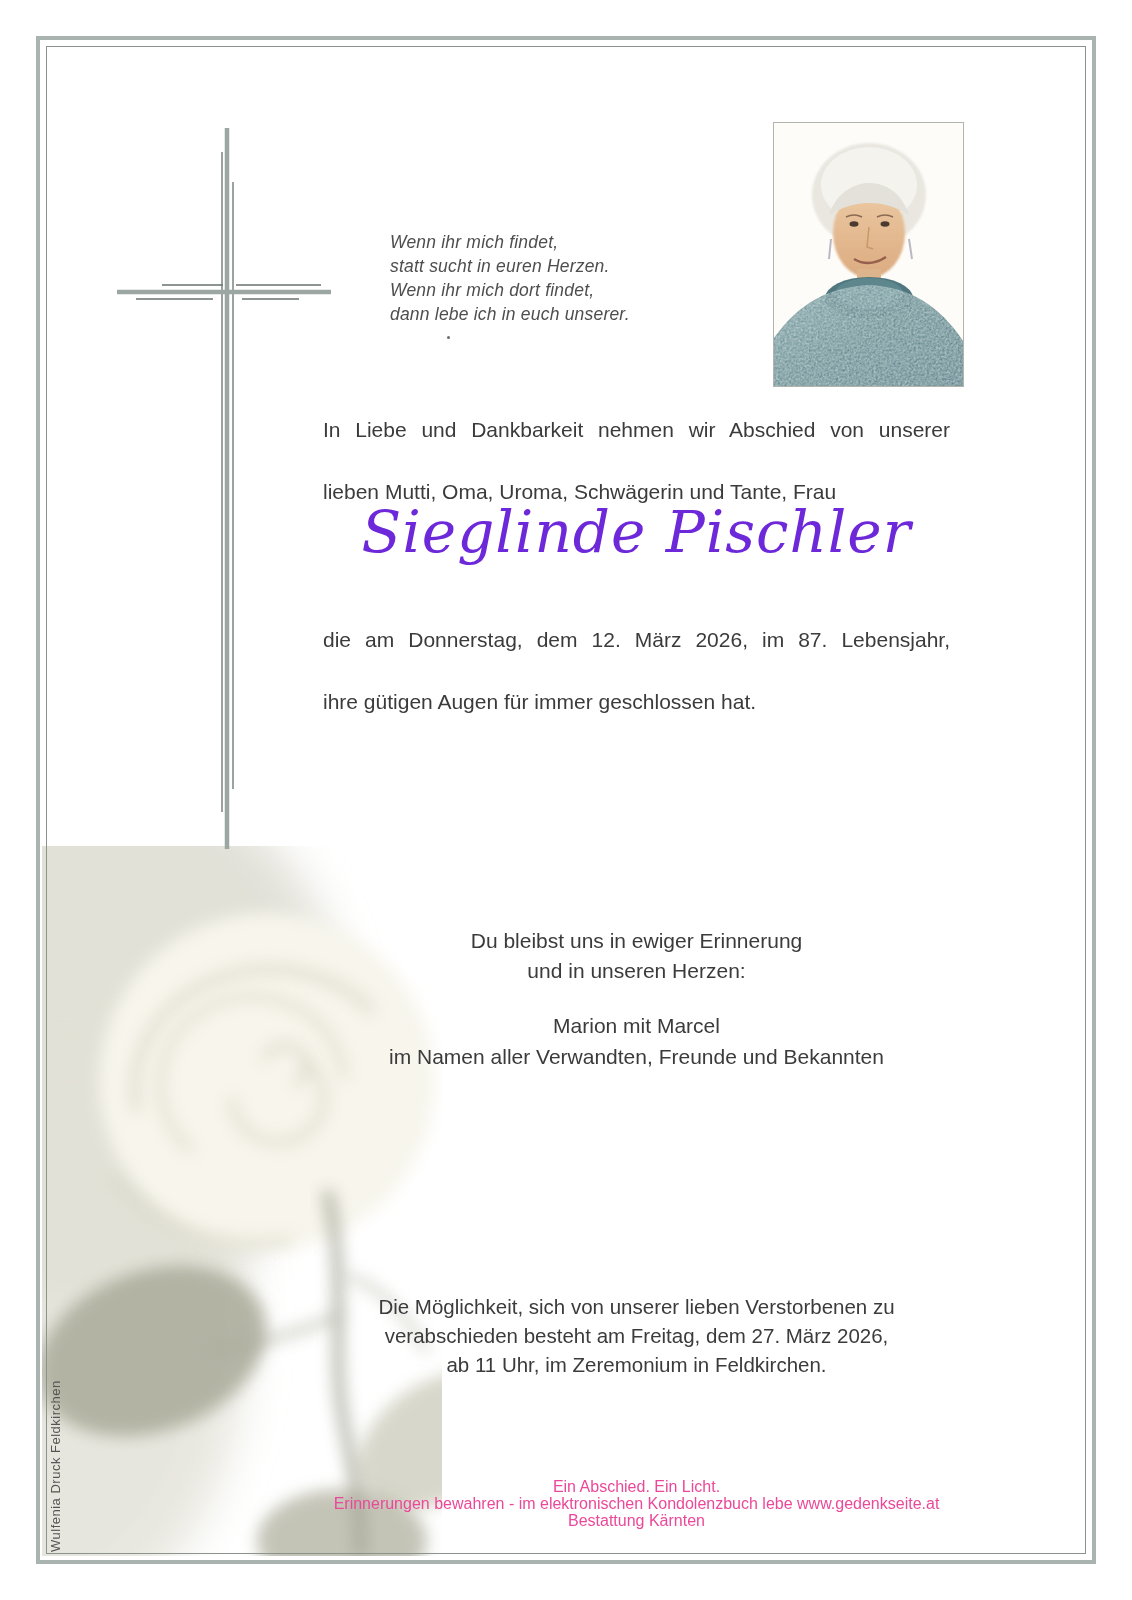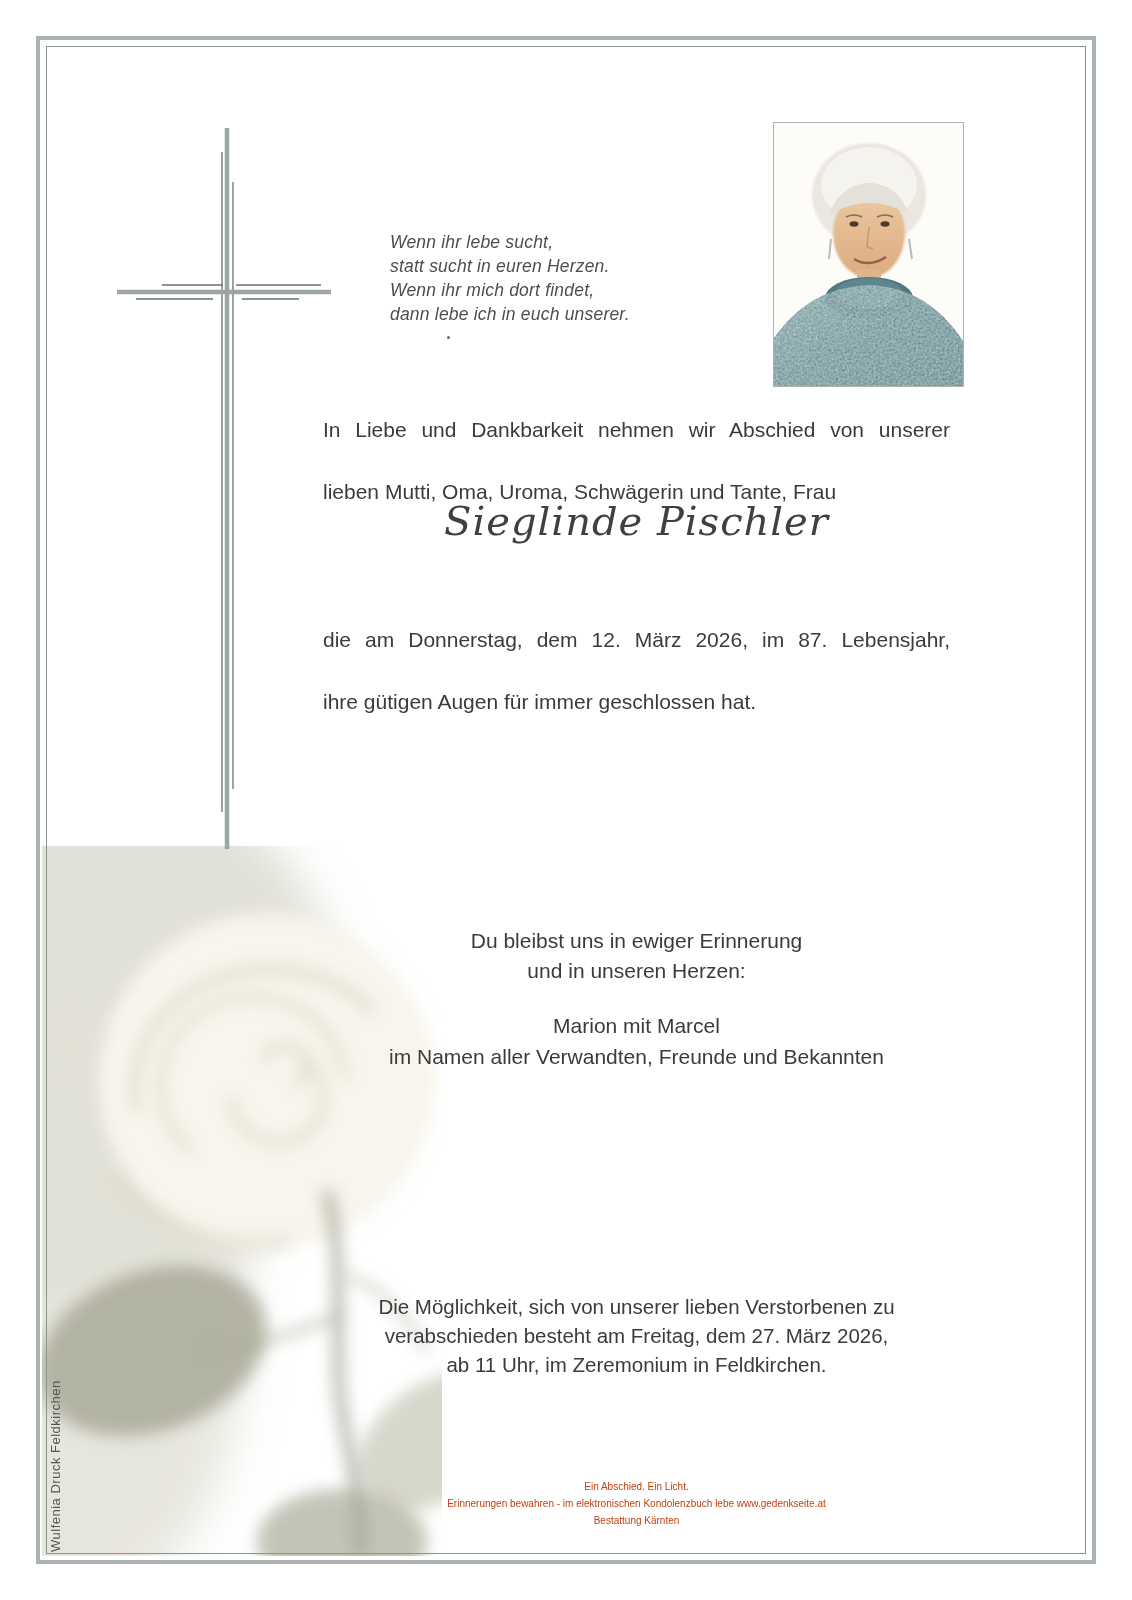--- a/index.html
+++ b/index.html
@@ -21,29 +21,29 @@
     margin:10px 0 0 57px; }
   
   .photo { position:absolute; left:773px; top:122px; width:189px; height:263px;
     border:1px solid #b3b3ae; background:#fdfcf9; }
   
   .block { position:absolute; left:323px; width:627px; font-size:21px; }
   .jline { text-align:justify; }
   .jline::after { content:""; display:inline-block; width:100%; height:0; }
   .intro   { top:414px; line-height:31px; }
   .name    { position:absolute; left:323px; width:627px; top:498px; text-align:center;
-    font-family:"DejaVu Serif", serif; font-style:italic; font-size:40px; color:#404040;
+    font-family:"DejaVu Serif", serif; font-style:italic; font-size:58px; color:#6d28d9;
     letter-spacing:1px; }
   .death   { top:624px; line-height:31px; }
   .ceremony{ top:694px; line-height:30px; }
   .center  { text-align:center; }
   .remembrance { top:926px; line-height:30px; }
   .mourners    { top:1010px; line-height:31px; }
   .farewell    { top:1292px; line-height:29px; font-size:20.5px; }
-  .footer      { top:1478px; line-height:17px; font-size:10px; color:#c2410c; }
+  .footer      { top:1478px; line-height:17px; font-size:16px; color:#ec4899; }
   
   .rose { position:absolute; left:42px; top:846px; width:400px; height:710px;
     overflow:hidden; }
   
   .printer { position:absolute; left:48px; top:1552px; transform:rotate(-90deg);
     transform-origin:0 0; font-size:13px; color:#555555; white-space:nowrap;
     letter-spacing:0.5px; }
 </style>
 </head>
 <body>
@@ -85,21 +85,21 @@
     <line x1="117" y1="34" x2="117" y2="694" stroke="#67716e" stroke-width="1.3"></line>
     <line x1="128" y1="64" x2="128" y2="671" stroke="#67716e" stroke-width="1.3"></line>
     <line x1="12" y1="174" x2="226" y2="174" stroke="#9ca7a3" stroke-width="4.5"></line>
     <line x1="57" y1="167" x2="118" y2="167" stroke="#67716e" stroke-width="1.3"></line>
     <line x1="131" y1="167" x2="216" y2="167" stroke="#67716e" stroke-width="1.3"></line>
     <line x1="31" y1="181" x2="108" y2="181" stroke="#67716e" stroke-width="1.3"></line>
     <line x1="137" y1="181" x2="194" y2="181" stroke="#67716e" stroke-width="1.3"></line>
   </svg>
 
   <div class="poem">
-    <div>Wenn ihr lebe sucht,</div>
+    <div>Wenn ihr mich findet,</div>
     <div>statt sucht in euren Herzen.</div>
     <div>Wenn ihr mich dort findet,</div>
     <div>dann lebe ich in euch unserer.</div>
     <div class="poem-dot"></div>
   </div>
 
   <div class="photo">
     <svg width="189" height="263" viewBox="0 0 189 263">
       <defs>
         <linearGradient id="skin" x1="0" y1="0" x2="0" y2="1">

